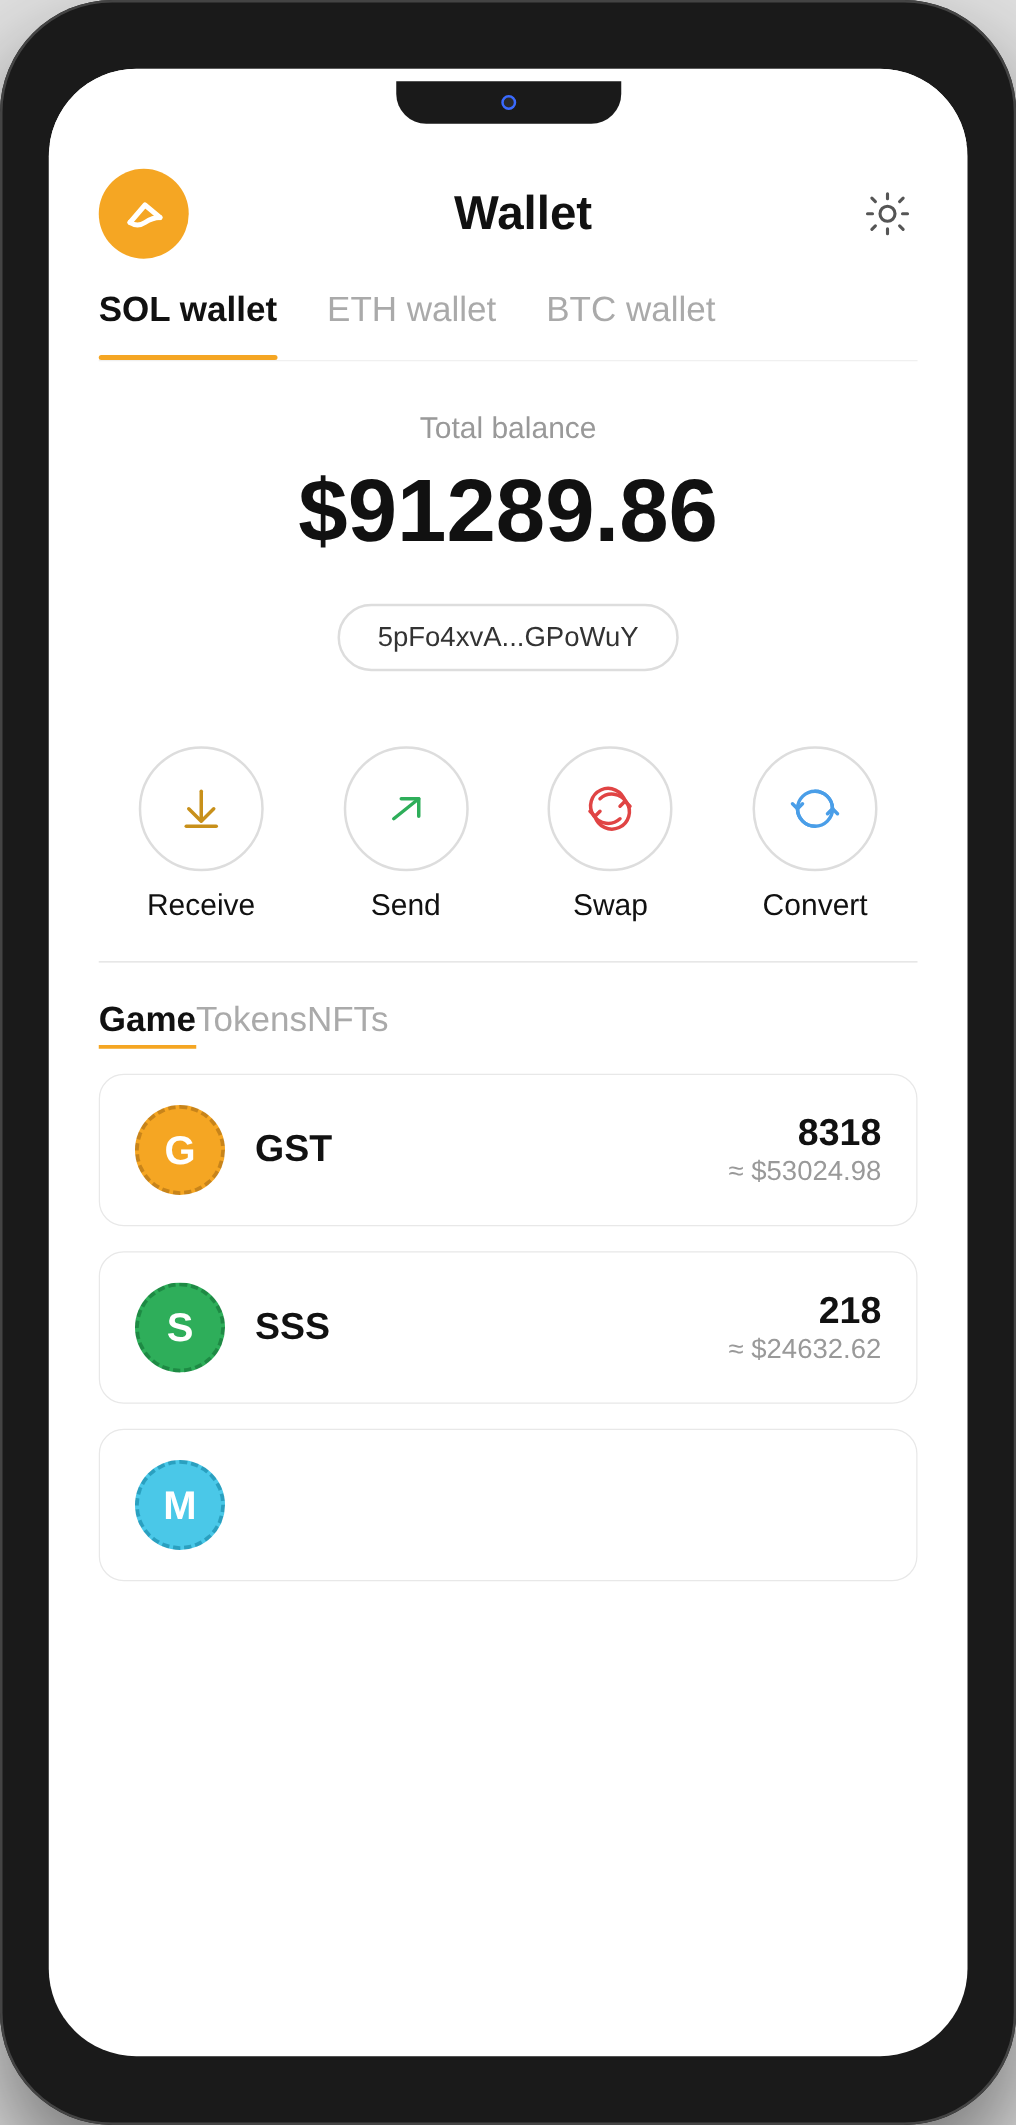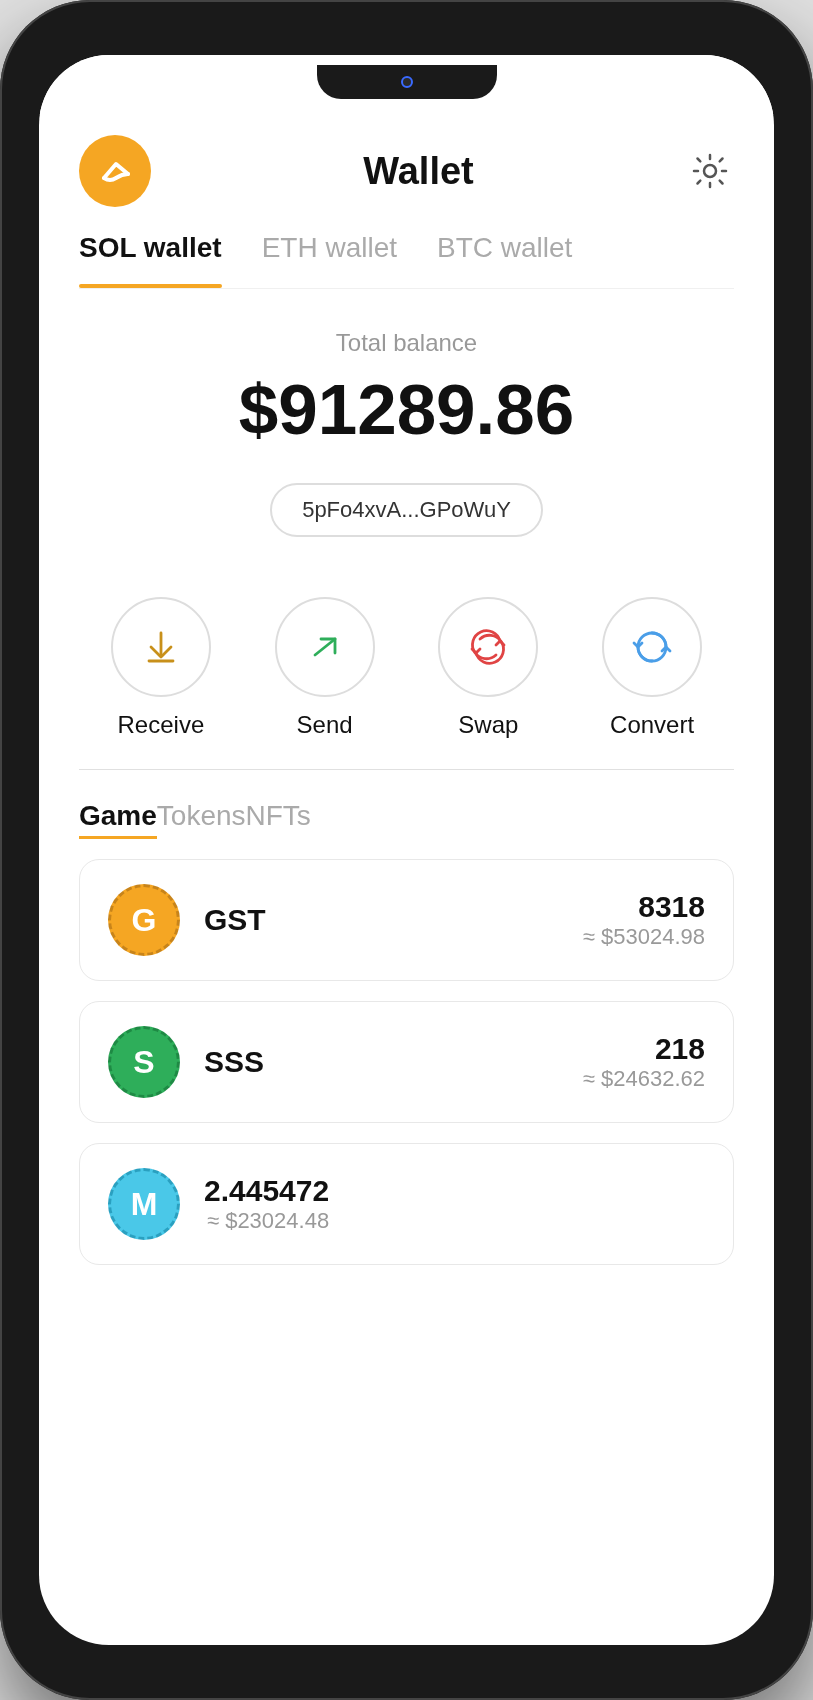--- a/index.html
+++ b/index.html
@@ -418,23 +418,19 @@
           <div class="token-values">
             <span class="token-amount">218</span>
             <span class="token-usd">≈ $24632.62</span>
           </div>
         </div>
 
         <div class="token-item">
           <div class="token-logo gmt">
             <span>M</span>
           </div>
-          <div class="token-values">
-            <span class="token-amount">2.445472</span>
-            <span class="token-usd">≈ $23024.48</span>
-          </div>
         </div>
 
       </div>
 
     </div>
   </div>
 </div>
 
 </body></html>

